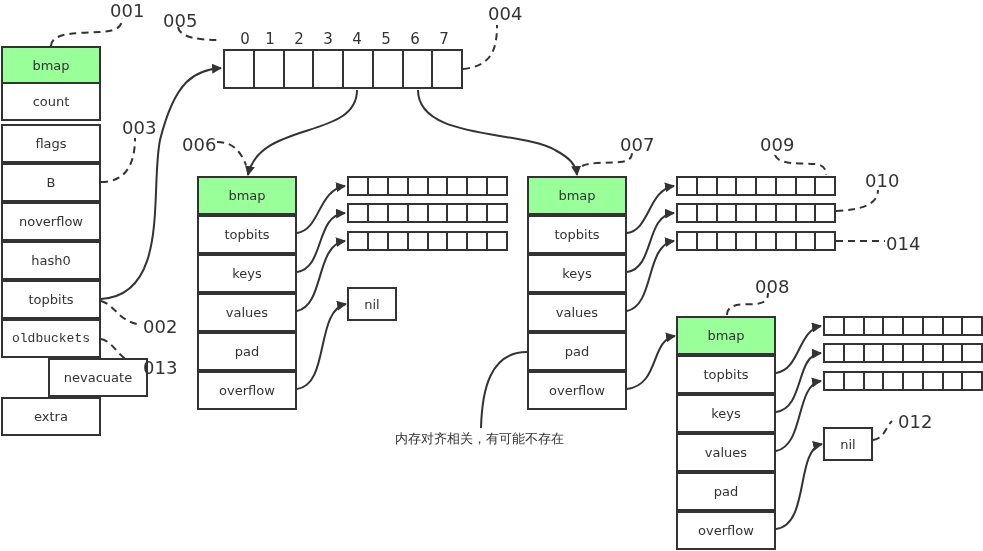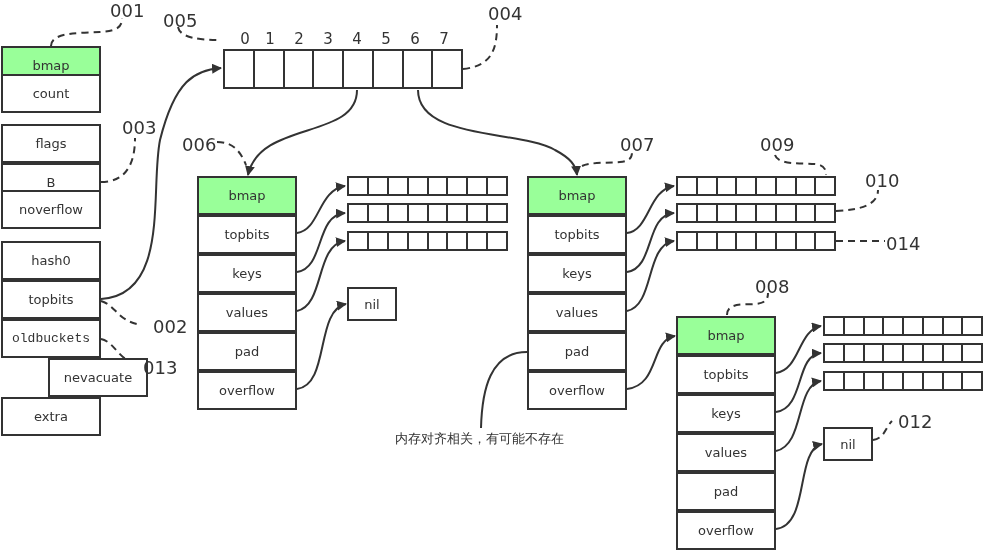--- a/index.html
+++ b/index.html
@@ -71,24 +71,24 @@
     <path d="M727,315 C727,302 745,305 755,304 C765,303 768,300 768,293"></path>
     <path d="M775,155 C778,165 800,163 815,164 C825,165 826,170 826,175"></path>
     <path d="M836,211 C860,210 878,205 878,190"></path>
     <path d="M836,241 L885,241"></path>
     <path d="M873,440 C885,438 885,428 892,421"></path>
   </g>
 </svg>
 
 <div class="struct" style="left:1px; top:46px;">
   <div class="field head" style="top:0;">bmap</div>
-  <div class="field" style="top:28px;">count</div>
+  <div class="field" style="top:36px;">count</div>
   <div class="field" style="top:78px;">flags</div>
   <div class="field" style="top:117px;">B</div>
-  <div class="field" style="top:144px;text-align:center;">noverflow</div>
+  <div class="field" style="top:156px;text-align:center;">noverflow</div>
   <div class="field" style="top:195px;">hash0</div>
   <div class="field" style="top:234px;">topbits</div>
   <div class="field" style="top:273px;font-family:Liberation Mono, monospace;">oldbuckets</div>
   <div class="field" style="top:312px;margin-left:47px;">nevacuate</div>
   <div class="field" style="top:351px;">extra</div>
 </div>
 
 <div class="idx" style="left:230px;">0</div>
 <div class="idx" style="left:255px;">1</div>
 <div class="idx" style="left:284px;">2</div>
@@ -226,21 +226,21 @@
     <div class="cell"></div>
     <div class="cell"></div>
     <div class="cell"></div>
     <div class="cell"></div>
 </div>
 
 <div class="nil" style="left:347px; top:287px;">nil</div>
 <div class="nil" style="left:823px; top:427px;">nil</div>
 
 <div class="label" style="left:110px; top:0px;">001</div>
-<div class="label" style="left:153px; top:316px;text-align:right;">002</div>
+<div class="label" style="left:143px; top:316px;text-align:right;">002</div>
 <div class="label" style="left:122px; top:117px;">003</div>
 <div class="label" style="left:488px; top:3px;">004</div>
 <div class="label" style="left:163px; top:10px;">005</div>
 <div class="label" style="left:182px; top:134px;">006</div>
 <div class="label" style="left:620px; top:134px;">007</div>
 <div class="label" style="left:755px; top:276px;">008</div>
 <div class="label" style="left:760px; top:134px;">009</div>
 <div class="label" style="left:865px; top:170px;">010</div>
 <div class="label" style="left:886px; top:233px;">014</div>
 <div class="label" style="left:898px; top:411px;">012</div>

